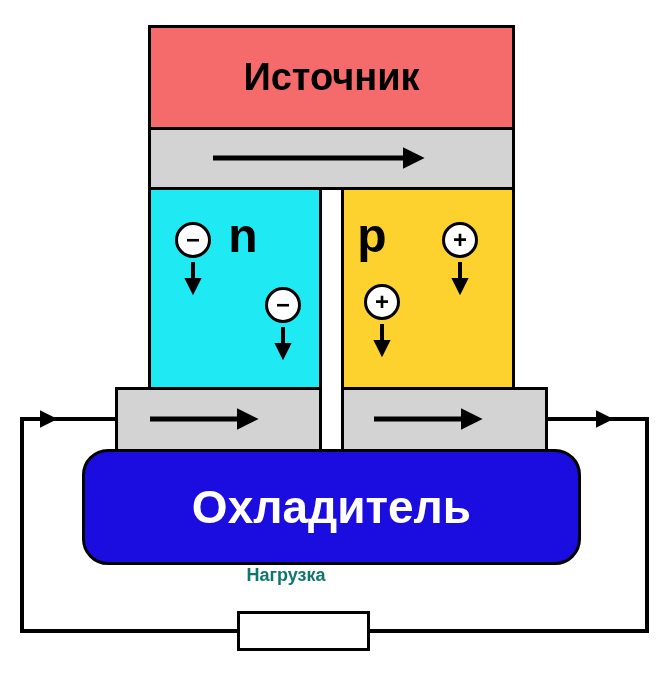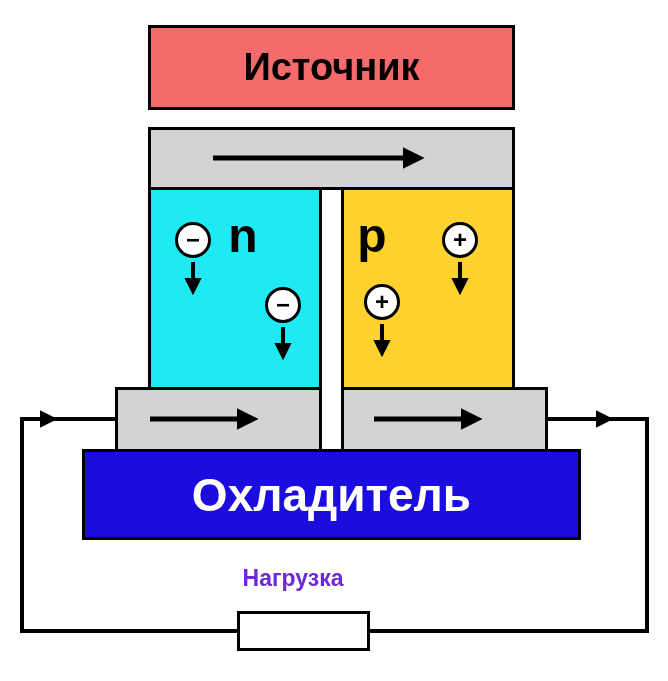--- a/index.html
+++ b/index.html
@@ -14,21 +14,21 @@
     height: 681px;
     background: #ffffff;
     overflow: hidden;
   }
   .box {
     position: absolute;
     box-sizing: border-box;
     border: 3px solid #000000;
   }
   .heat-source {
-    left: 148px; top: 25px; width: 367px; height: 85px;
+    left: 148px; top: 25px; width: 367px; height: 105px;
     background: #f56a6a;
     display: flex; align-items: center; justify-content: center;
   }
   .heat-source .label {
     text-align: center;
     font-weight: bold;
     font-size: 38px;
     line-height: 1.12;
     color: #000000;
   }
@@ -47,40 +47,41 @@
   }
   .bottom-conductor-left {
     left: 115px; top: 387px; width: 207px; height: 65px;
     background: #d3d3d3;
   }
   .bottom-conductor-right {
     left: 341px; top: 387px; width: 207px; height: 65px;
     background: #d3d3d3;
   }
   .cooler {
-    left: 82px; top: 449px; width: 499px; height: 91px;
+    left: 82px; top: 449px; width: 499px; height: 116px;
     background: #1b0de0;
     display: flex; align-items: center; justify-content: center;
     color: #ffffff;
     font-weight: bold;
     font-size: 46px;
     z-index: 2;
+    border-radius: 26px;
   }
   .resistor {
     left: 237px; top: 611px; width: 133px; height: 40px;
     background: #ffffff;
     z-index: 2;
   }
   .load-label {
     position: absolute;
-    left: 193px; top: 565px; width: 200px;
+    left: 186px; top: 565px; width: 200px;
     text-align: center;
     font-weight: bold;
-    font-size: 23px;
-    color: #6d28d9;
+    font-size: 18px;
+    color: #0f766e;
     z-index: 2;
   }
   .region-label {
     position: absolute;
     width: 44px;
     text-align: center;
     font-weight: bold;
     font-size: 48px;
     line-height: 1;
     color: #000000;

